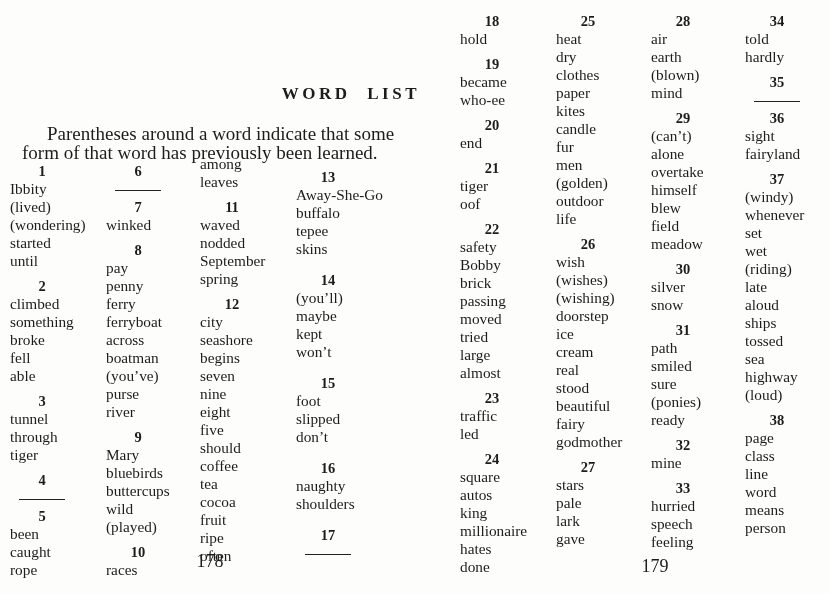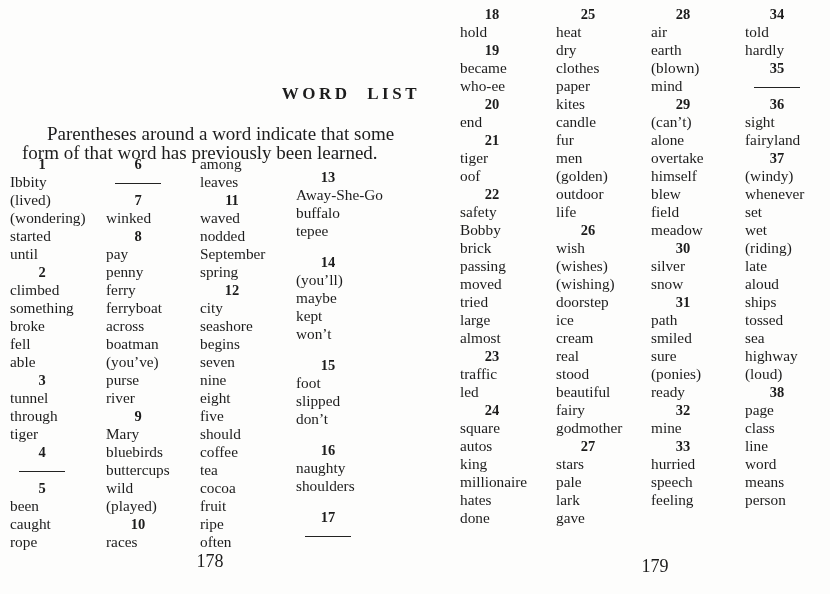--- a/index.html
+++ b/index.html
@@ -39,21 +39,21 @@
   #cols-left  .col:nth-child(4) { left: 296px; width: 118px; }
   #cols-right .col:nth-child(1) { left: 20px;  width: 92px; }
   #cols-right .col:nth-child(2) { left: 116px; width: 95px; }
   #cols-right .col:nth-child(3) { left: 211px; width: 92px; }
   #cols-right .col:nth-child(4) { left: 305px; width: 85px; }
 
   .group-num {
     font-weight: bold;
     font-size: 14.5px; line-height: 18px;
     width: 64px; text-align: center;
-    margin-top: 0;
+    margin-top: 7px;
   }
   #cols-left .col:nth-child(4) .group-num { margin-top: 13px; }
   .word {
     font-size: 15.3px; line-height: 18px;
     white-space: nowrap;
   }
   .rule {
     width: 46px; height: 0;
     border-top: 1.7px solid #222;
     margin: 10px 0 7px 9px;
@@ -140,20 +140,21 @@
         <div class="word">cocoa</div>
         <div class="word">fruit</div>
         <div class="word">ripe</div>
         <div class="word">often</div>
       </div>
       <div class="col">
         <div class="group-num">13</div>
         <div class="word">Away-She-Go</div>
         <div class="word">buffalo</div>
         <div class="word">tepee</div>
+        <div class="word">skins</div>
         <div class="group-num">14</div>
         <div class="word">(you’ll)</div>
         <div class="word">maybe</div>
         <div class="word">kept</div>
         <div class="word">won’t</div>
         <div class="group-num">15</div>
         <div class="word">foot</div>
         <div class="word">slipped</div>
         <div class="word">don’t</div>
         <div class="group-num">16</div>

